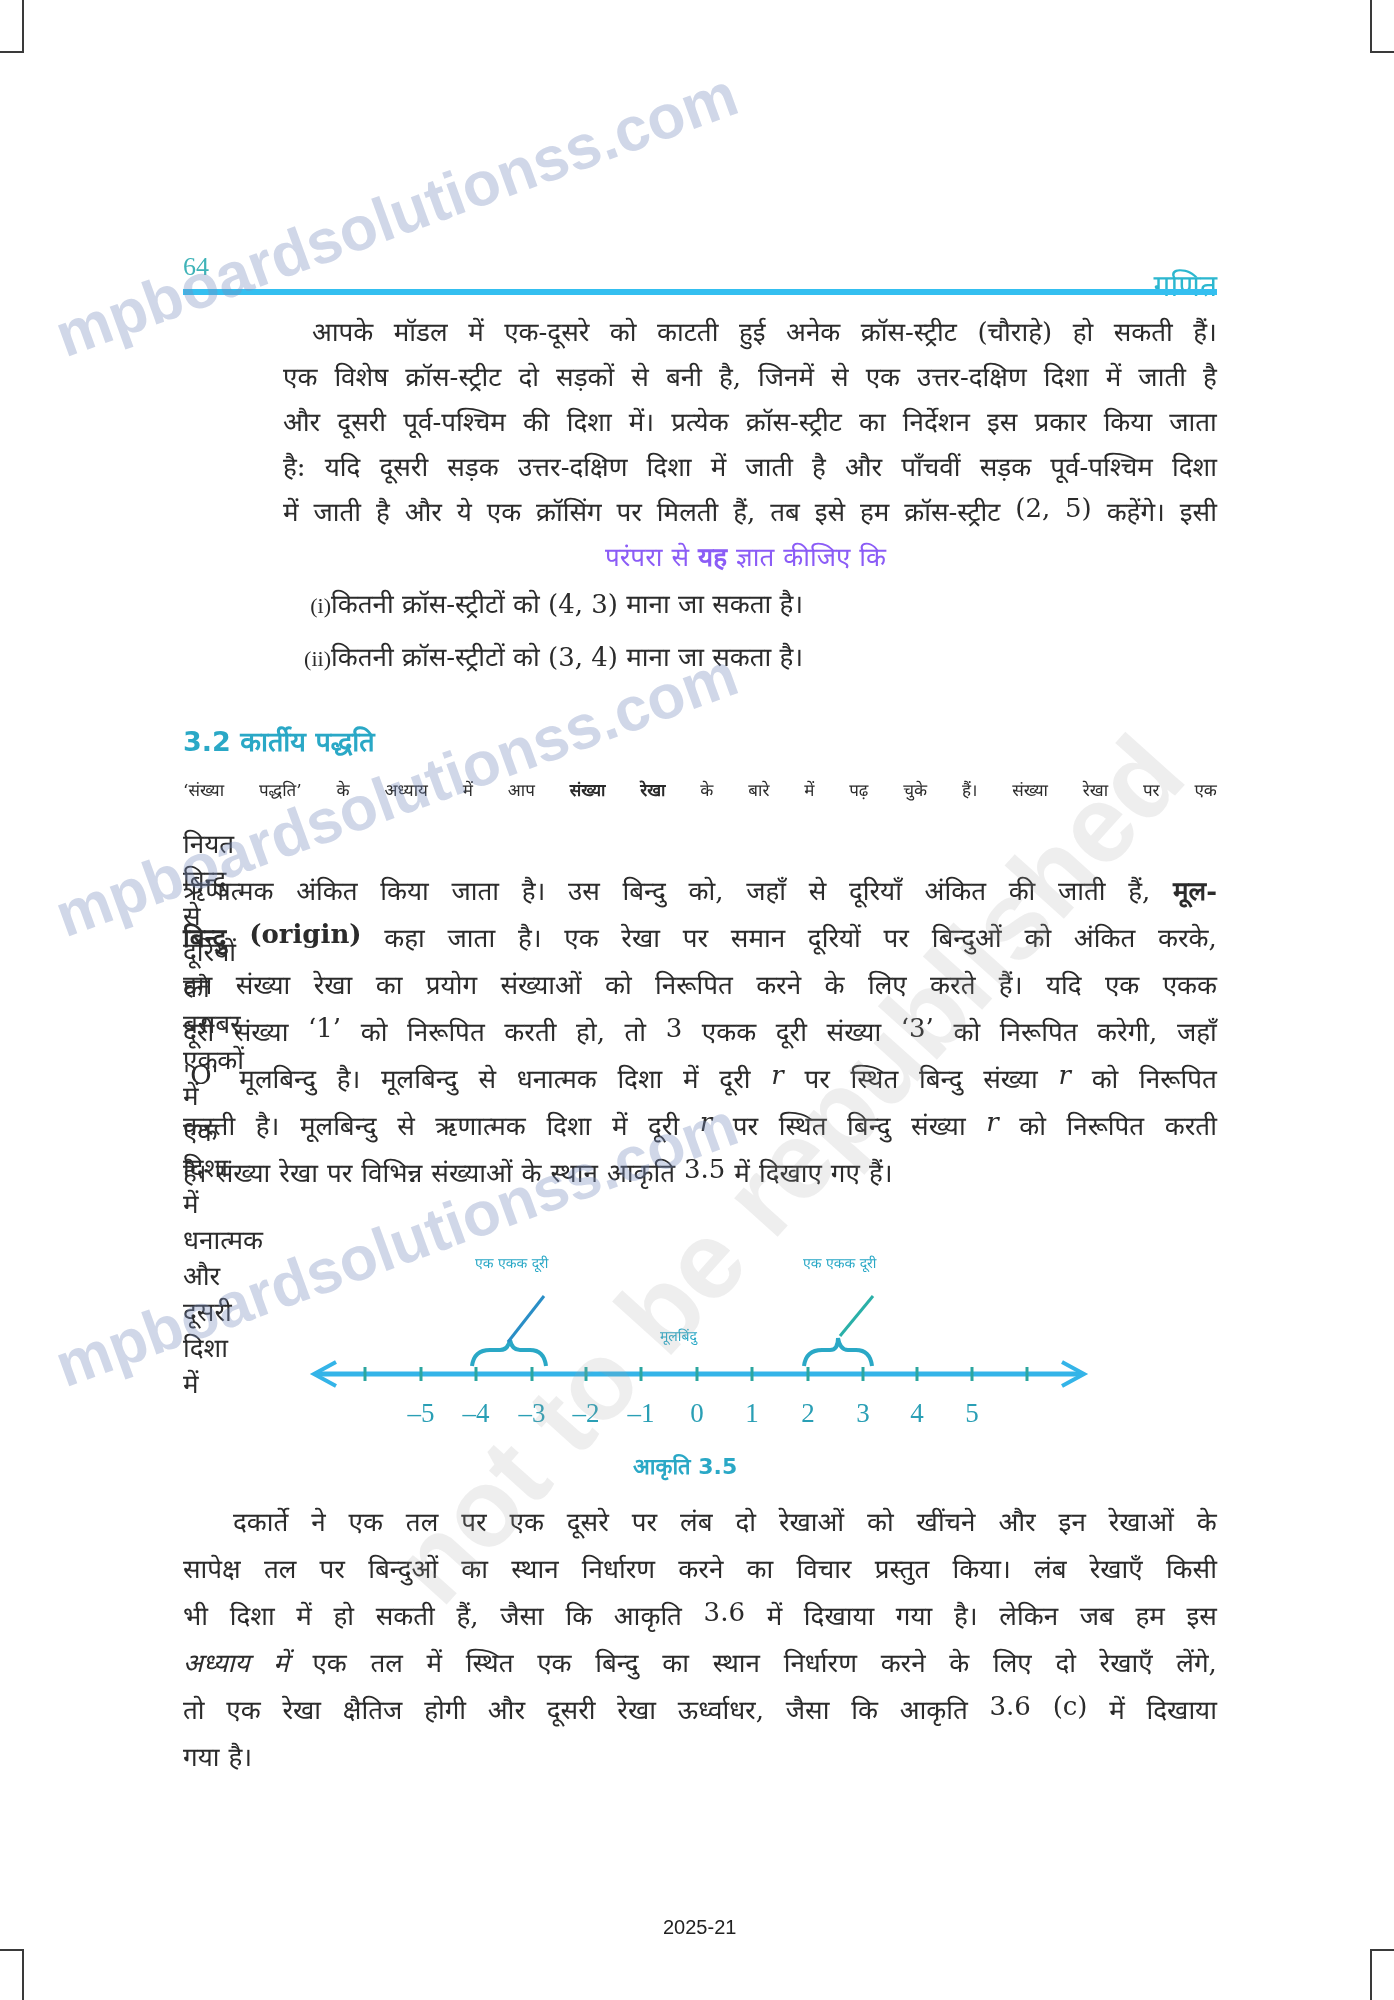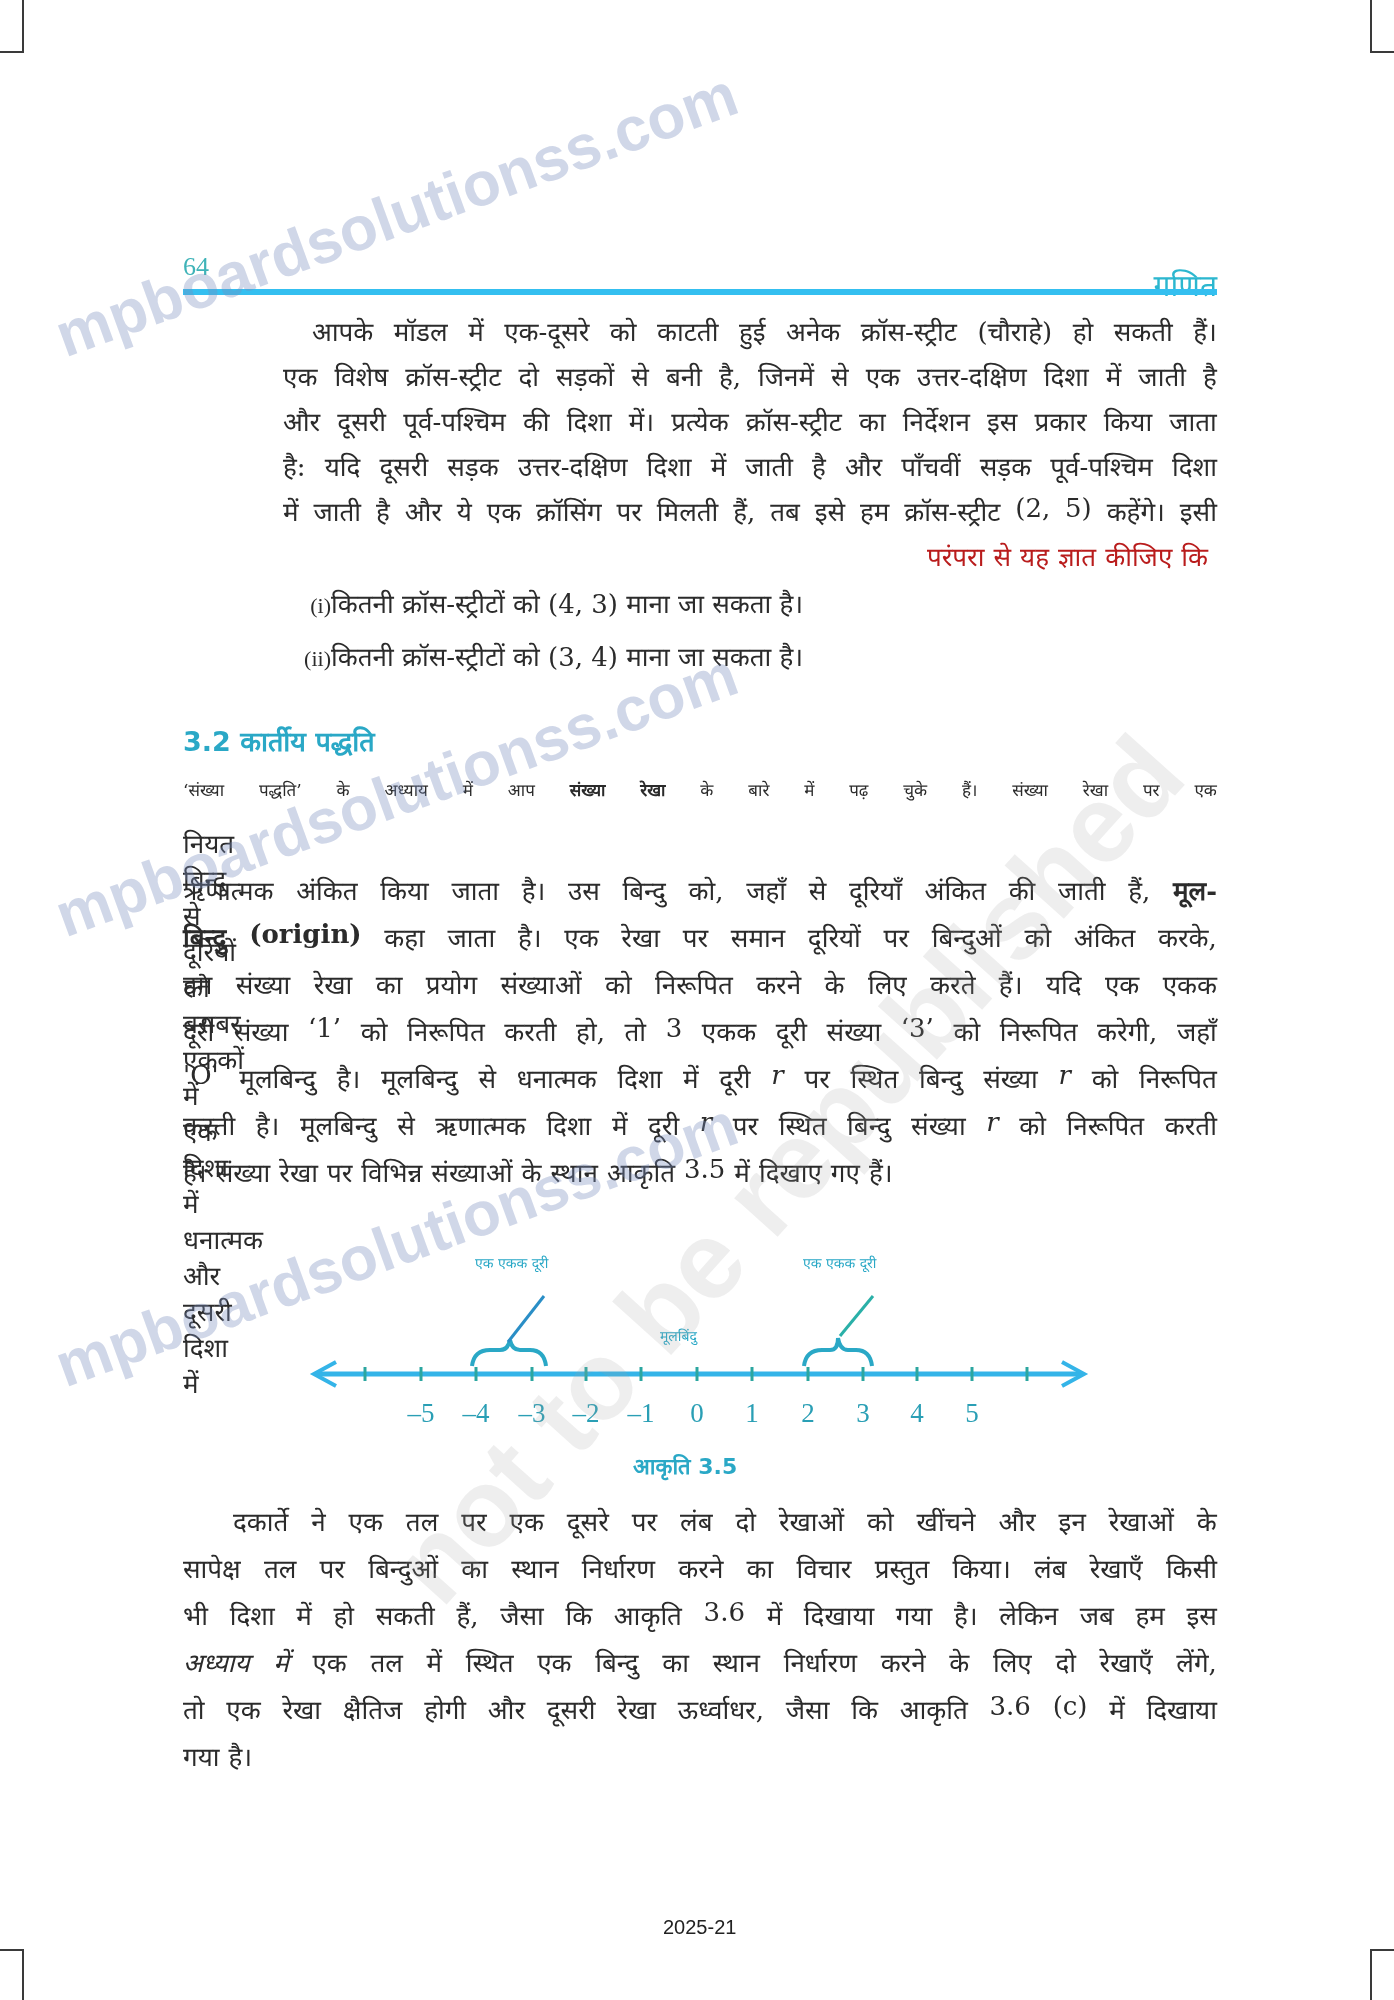--- a/index.html
+++ b/index.html
@@ -127,24 +127,24 @@
       <span>हैं,</span>
       <span>तब</span>
       <span>इसे</span>
       <span>हम</span>
       <span>क्रॉस-स्ट्रीट</span>
       <span>(2,</span>
       <span>5)</span>
       <span>कहेंगे।</span>
       <span>इसी</span>
     </div>
-    <div style="position: absolute; top: 538px; left: 283px; width: 934px; font-size: 26px; white-space: nowrap; display: flex; justify-content: flex-end; color: #b91c1c;">
+    <div style="position: absolute; top: 538px; left: 283px; width: 934px; font-size: 26px; white-space: nowrap; display: flex; justify-content: center; color: #8b5cf6;">
       <span style="margin-right: 9px;">परंपरा</span>
       <span style="margin-right: 9px;">से</span>
-      <span style="margin-right: 9px;">यह</span>
+      <span style="margin-right: 9px; font-weight: bold;">यह</span>
       <span style="margin-right: 9px;">ज्ञात</span>
       <span style="margin-right: 9px;">कीजिए</span>
       <span style="margin-right: 9px;">कि</span>
     </div>
   </div>
 
 <div class="list" style="top:0;">
   <div class="list-item" style="top:585px;">
     <span class="num">(i)</span><span>कितनी क्रॉस-स्ट्रीटों को (4, 3) माना जा सकता है।</span>
   </div>

